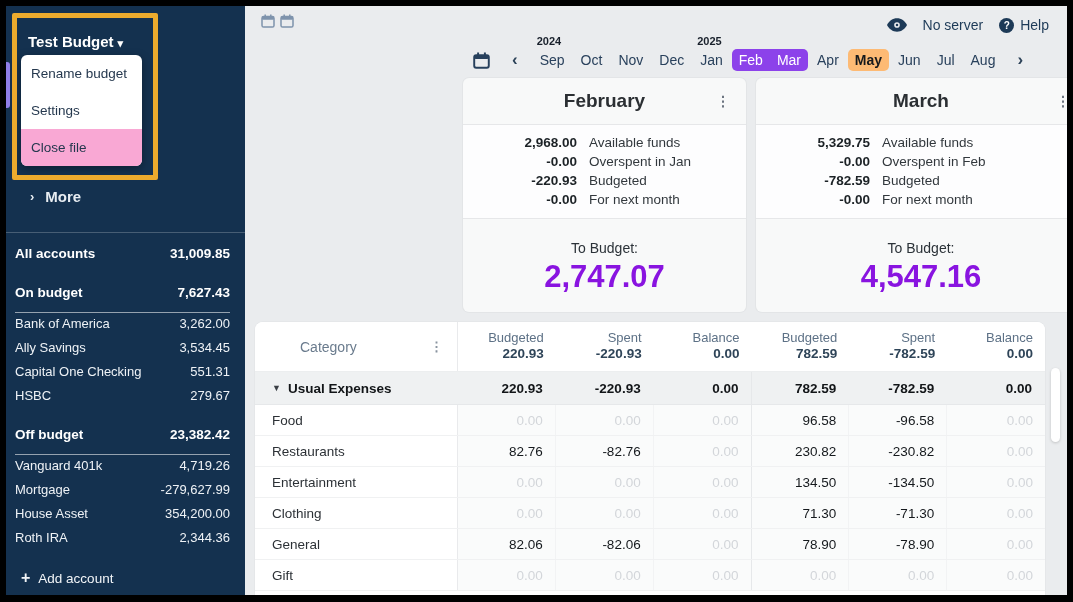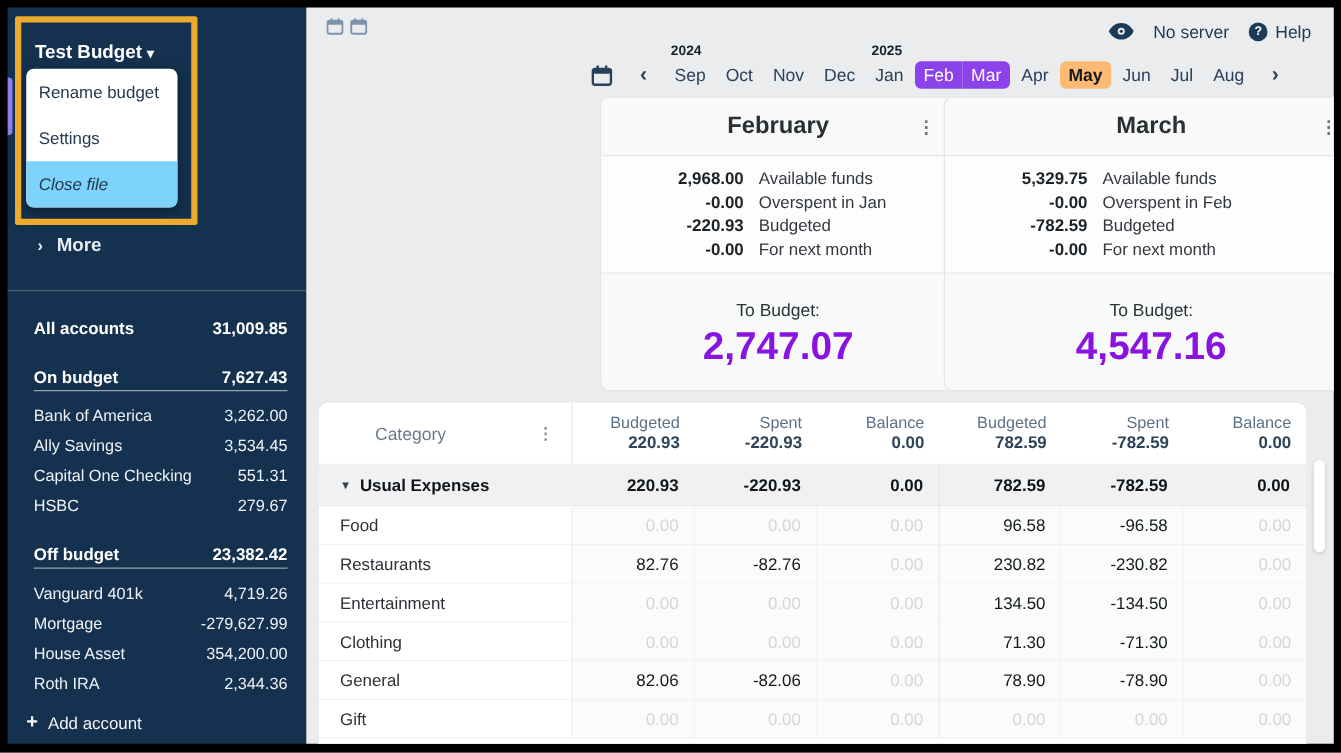--- a/index.html
+++ b/index.html
@@ -12,30 +12,30 @@
              background:#14314f; color:#fff; overflow:hidden; }
   .accent-bar { position:absolute; left:0; top:56px; width:4px; height:46px;
                 background:#8f7ee8; border-radius:0 3px 3px 0; z-index:5; }
   .budget-btn { position:absolute; left:22px; top:27px; font-size:15px; font-weight:bold;
                 color:#fff; cursor:pointer; z-index:10; }
   .budget-btn .caret { font-size:11px; margin-left:4px; }
   .menu { position:absolute; left:15px; top:49px; width:121px; background:#fff;
           border-radius:6px; box-shadow:0 3px 10px rgba(0,0,0,.35); z-index:20; overflow:hidden; }
   .menu-item { height:37px; line-height:37px; padding-left:10px; font-size:13.5px;
                color:#25384e; cursor:pointer; }
-  .menu-item.active { background:#7dd3fc;font-style:italic; }
+  .menu-item.active { background:#f9a8d4; }
   .hl-box { position:absolute; left:6px; top:7px; width:146px; height:167px;
             border:5px solid #ecab2d; z-index:30; pointer-events:none; border-radius:2px; }
   .more-row { position:absolute; left:24px; top:182px; display:flex; align-items:center;
               gap:11px; font-size:15px; font-weight:bold; color:#e8edf2; cursor:pointer; }
   .more-row .chev { font-size:13px; font-weight:bold; }
   .side-divider { position:absolute; left:0; top:226px; width:100%; height:1px;
                   background:rgba(255,255,255,.22); }
-  .acct-row { position:absolute; left:21px; right:15px; height:24px; display:flex;
-              justify-content:space-between; align-items:flex-end; font-size:13px; color:#eef2f6; }
+  .acct-row { position:absolute; left:9px; right:15px; height:24px; display:flex;
+              justify-content:space-between; align-items:flex-start; font-size:13px; color:#eef2f6; }
   .acct-row.header { font-size:13.5px; font-weight:bold; color:#fff; }
   .acct-row.underline { border-bottom:1px solid rgba(255,255,255,.55); height:28px; padding-bottom:3px; }
   .add-account { position:absolute; left:15px; top:560px; height:24px; display:flex;
                  align-items:center; gap:8px; font-size:13.5px; color:#f2f5f8; cursor:pointer; }
   .add-account .plus { font-size:16px; font-weight:bold; }
 
   
   .main { position:absolute; left:245px; top:6px; width:822px; height:589px;
           background:#eaecee; overflow:hidden; }
   .top-icons { position:absolute; left:16px; top:8px; display:flex; gap:5px; color:#7e93ac; }
@@ -51,21 +51,21 @@
   .nav-chev { font-size:17px; font-weight:bold; color:#2c4258; cursor:pointer; padding:0 6px; }
   .nav-chev.left { margin-right:8px; } .nav-chev.right { margin-left:8px; }
   .month { position:relative; font-size:14px; color:#29415c; padding:3px 7px; margin:0 1px;
            border-radius:5px; cursor:pointer; }
   .month.selected { background:#8c42ea; color:#fff; }
   .month.current { background:#fdba74; color:#16191c; font-weight:bold; }
   .year { position:absolute; left:4px; top:-14px; font-size:11px; font-weight:bold; color:#18202b; }
 
   .month-card { position:absolute; top:72px; height:234px; background:#f8f9f9;
                 border-radius:6px; box-shadow:0 0 0 1px #e3e5e7; overflow:hidden; }
-  .month-card.feb { left:236px; width:283px; }
+  .month-card.feb { left:218px; width:283px; }
   .month-card.mar { left:511px; width:330px; }
   .mc-title { position:relative; height:46px; display:flex; align-items:center; justify-content:center;
               font-size:19px; font-weight:600; color:#2b2f33; }
   .mc-dots { position:absolute; right:16px; top:50%; transform:translateY(-50%); color:#6b7480;
              font-size:14px; font-weight:bold; cursor:pointer; letter-spacing:0; }
   .mc-summary { background:#fdfdfe; border-top:1px solid #e6e7e9; border-bottom:1px solid #e6e7e9;
                 padding:8px 0 9px 0; }
   .sum-row { display:flex; height:19px; align-items:center; font-size:13.5px; }
   .sum-val { width:114px; text-align:right; font-weight:bold; color:#1c2226; }
   .sum-label { margin-left:12px; color:#32383d; }

